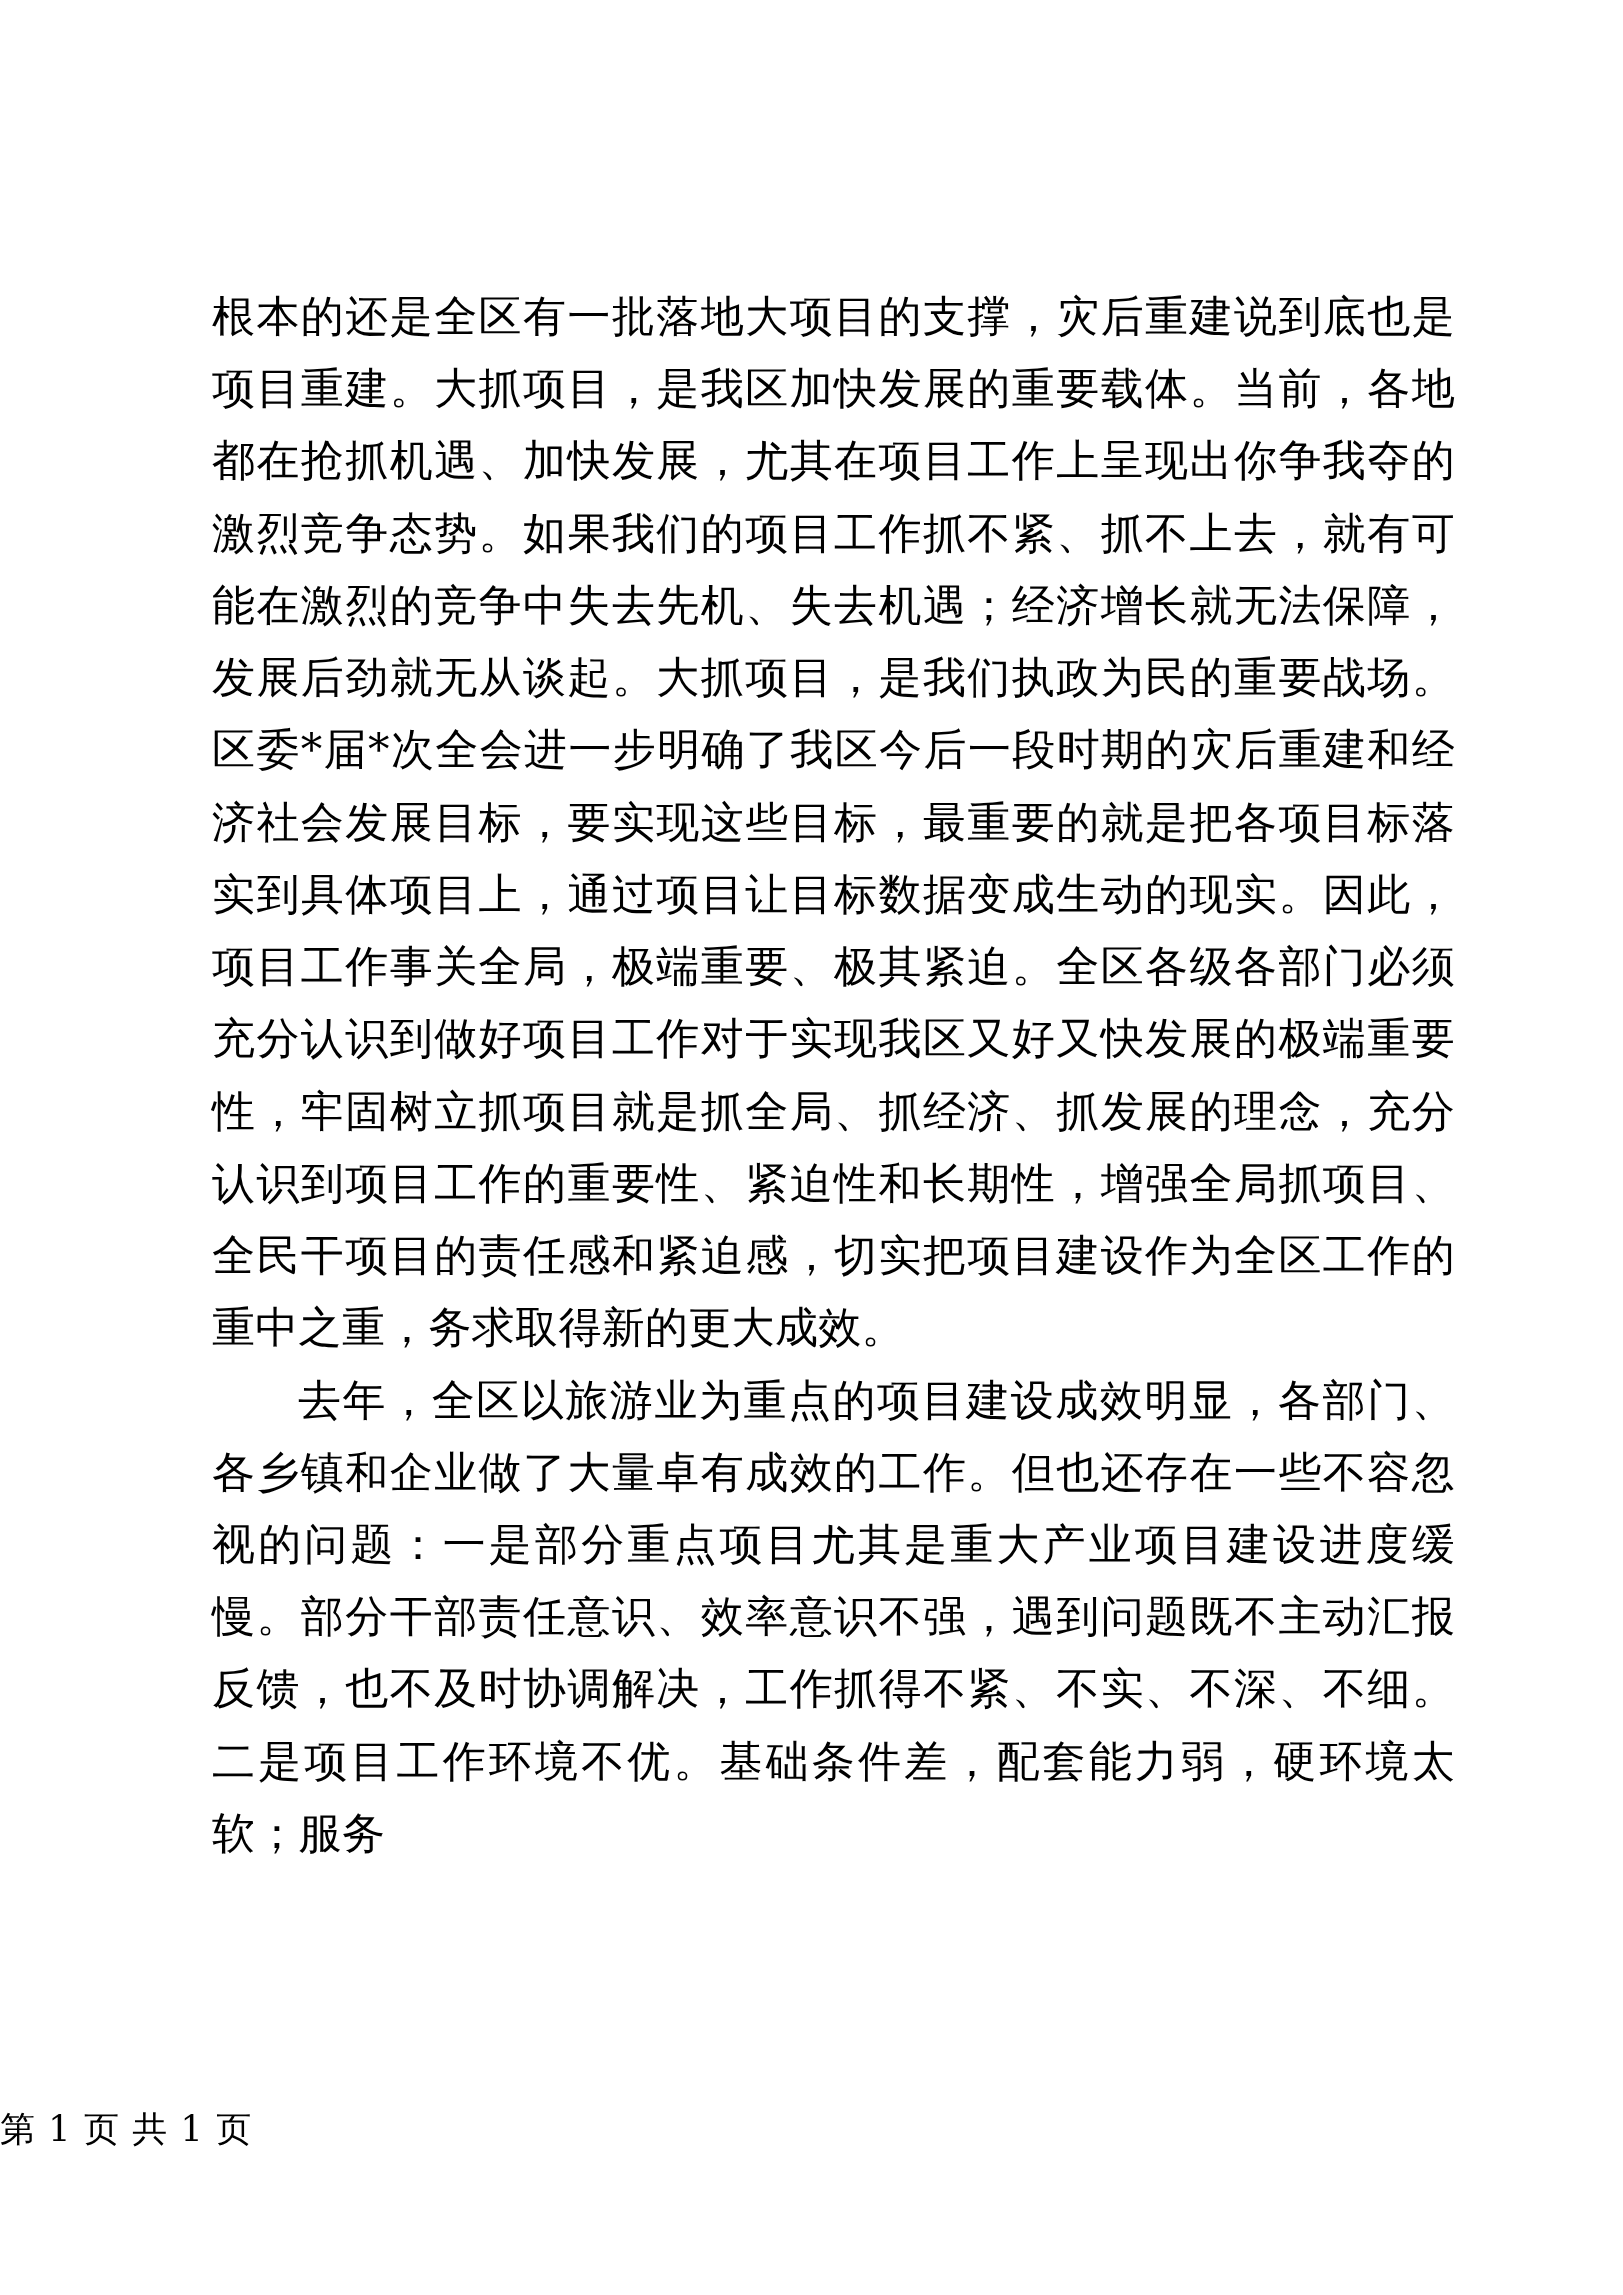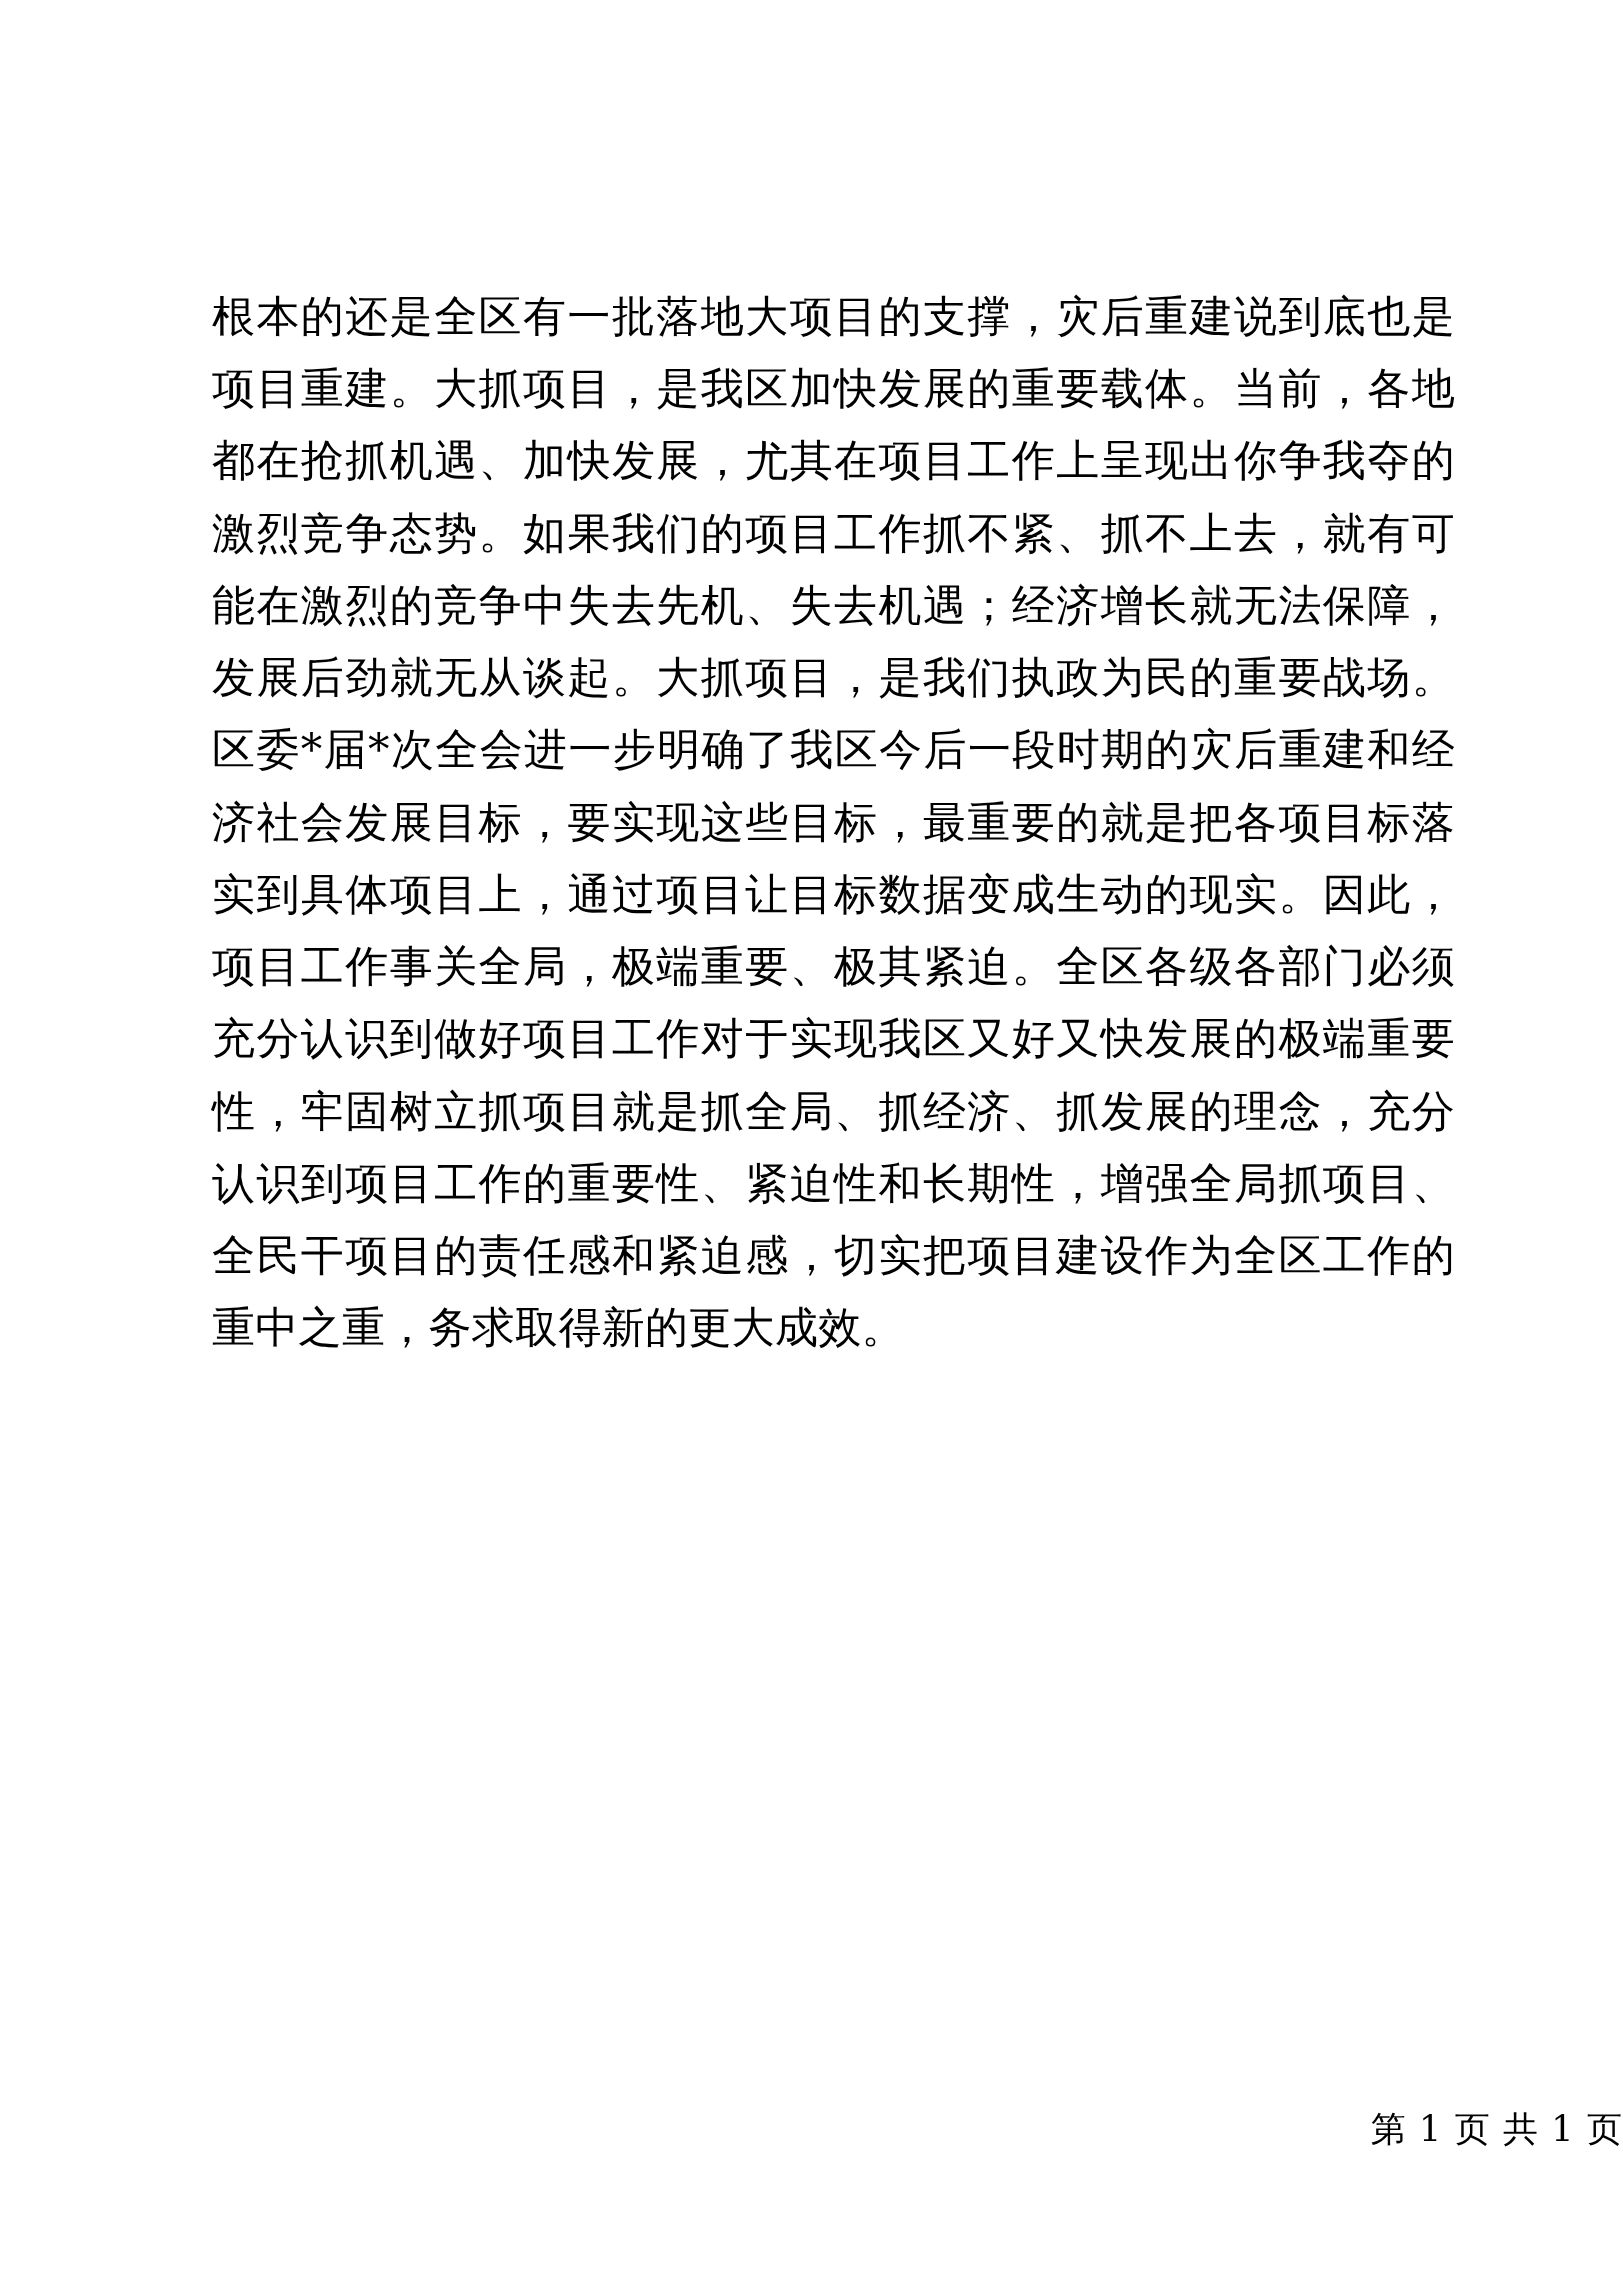--- a/index.html
+++ b/index.html
@@ -37,29 +37,30 @@
     white-space: pre-wrap;
   }
   .para.indented {
     text-indent: 86px;
   }
   .footer {
     position: absolute;
     left: 0;
     right: 0;
     top: 2106px;
-    text-align: right;
+    text-align: left;
     font-size: 35px;
     color: #000000;
     font-family: "DejaVu Serif", serif;
     letter-spacing: 1.1px;
   }
 </style>
 </head>
 <body>
 
 <div class="page">
   <div class="doc-body">
     <p class="para">根本的还是全区有一批落地大项目的支撑，灾后重建说到底也是项目重建。大抓项目，是我区加快发展的重要载体。当前，各地都在抢抓机遇、加快发展，尤其在项目工作上呈现出你争我夺的激烈竞争态势。如果我们的项目工作抓不紧、抓不上去，就有可能在激烈的竞争中失去先机、失去机遇；经济增长就无法保障，发展后劲就无从谈起。大抓项目，是我们执政为民的重要战场。区委*届*次全会进一步明确了我区今后一段时期的灾后重建和经济社会发展目标，要实现这些目标，最重要的就是把各项目标落实到具体项目上，通过项目让目标数据变成生动的现实。因此，项目工作事关全局，极端重要、极其紧迫。全区各级各部门必须充分认识到做好项目工作对于实现我区又好又快发展的极端重要性，牢固树立抓项目就是抓全局、抓经济、抓发展的理念，充分认识到项目工作的重要性、紧迫性和长期性，增强全局抓项目、全民干项目的责任感和紧迫感，切实把项目建设作为全区工作的重中之重，务求取得新的更大成效。</p>
+    <p class="para indented">去年，全区以旅游业为重点的项目建设成效明显，各部门、各乡镇和企业做了大量卓有成效的工作。但也还存在一些不容忽视的问题：一是部分重点项目尤其是重大产业项目建设进度缓慢。部分干部责任意识、效率意识不强，遇到问题既不主动汇报反馈，也不及时协调解决，工作抓得不紧、不实、不深、不细。二是项目工作环境不优。基础条件差，配套能力弱，硬环境太软；服务</p>
   </div>
   <div class="footer">第 1 页  共 1 页</div>
 </div>
 
 
 </body></html>

